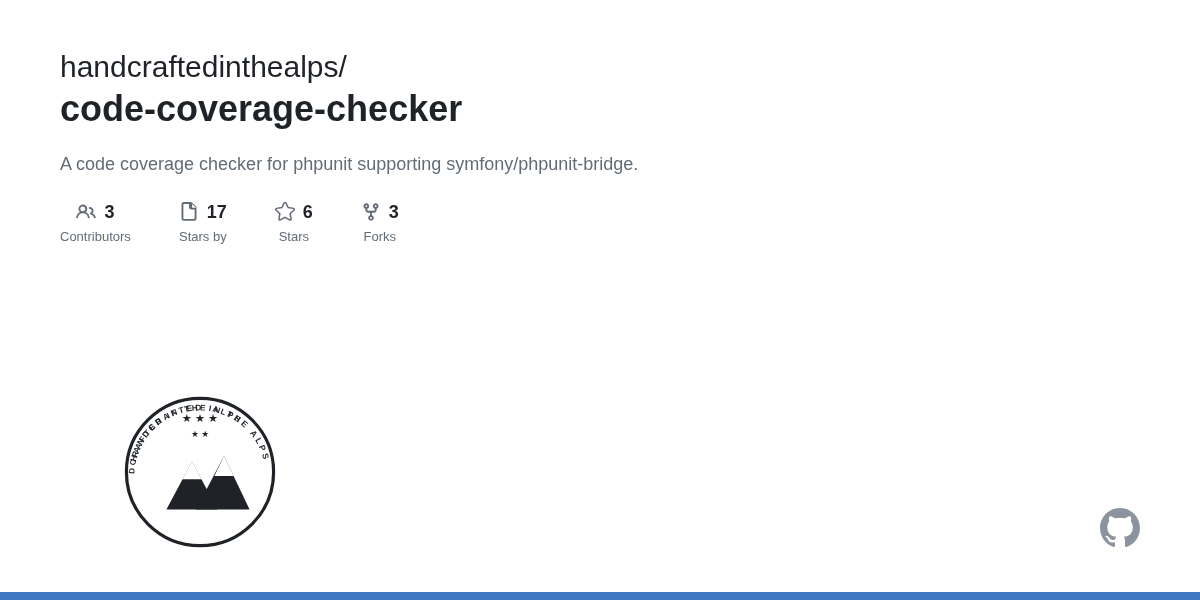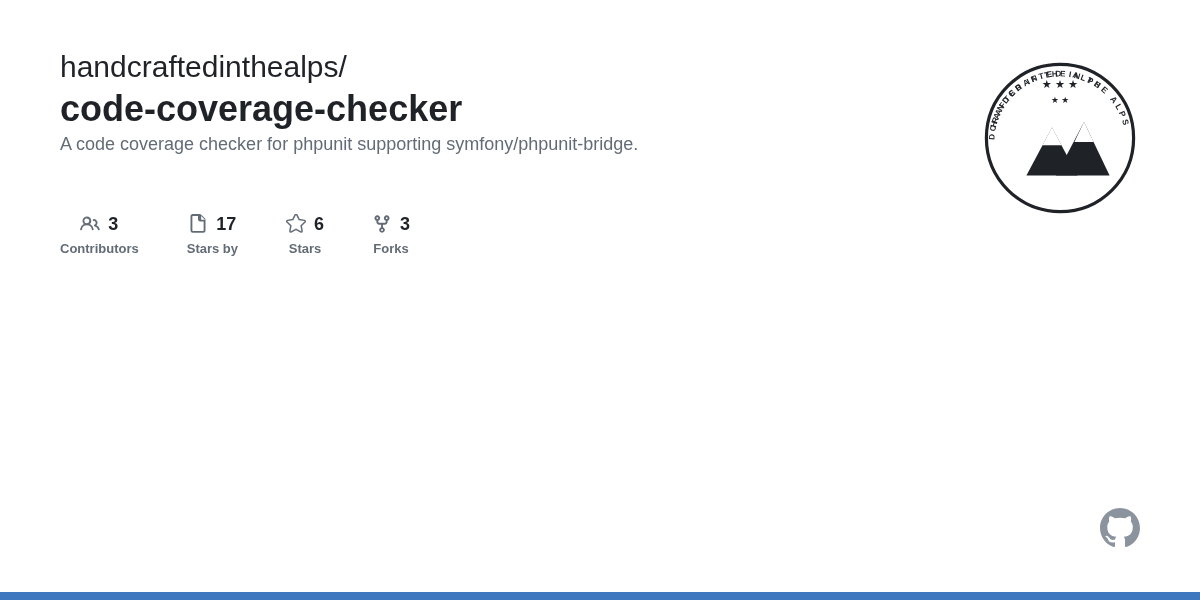--- a/index.html
+++ b/index.html
@@ -10,21 +10,21 @@
       width: 1200px;
       height: 600px;
       overflow: hidden;
       display: flex;
       flex-direction: column;
     }
 
     .main-content {
       flex: 1;
       display: flex;
-      flex-direction: row;
+      flex-direction: column;
       padding: 48px 60px 40px 60px;
       position: relative;
     }
 
     .left-section {
       flex: 1;
       display: flex;
       flex-direction: column;
     }
 
@@ -34,28 +34,29 @@
       color: #1f2328;
       line-height: 1.25;
       margin-bottom: 0;
     }
 
     .repo-name {
       font-size: 36px;
       font-weight: 700;
       color: #1f2328;
       line-height: 1.25;
+      margin-bottom: 20px;
     }
 
     .repo-description {
       font-size: 18px;
       color: #636c76;
       line-height: 1.5;
       max-width: 600px;
-      margin-bottom: 56px;
+      margin-bottom: 24px;
     }
 
     .stats-row {
       display: flex;
       flex-direction: row;
       gap: 48px;
       align-items: flex-start;
     }
 
     .stat-item {
@@ -75,21 +76,20 @@
     .stat-number {
       font-size: 18px;
       font-weight: 600;
       color: #1f2328;
     }
 
     .stat-label {
       font-size: 13px;
       color: #636c76;
       text-align: center;
-      font-weight: bold;
     }
 
     .icon-svg {
       color: #636c76;
     }
 
     
     .logo-section {
       width: 220px;
       display: flex;

